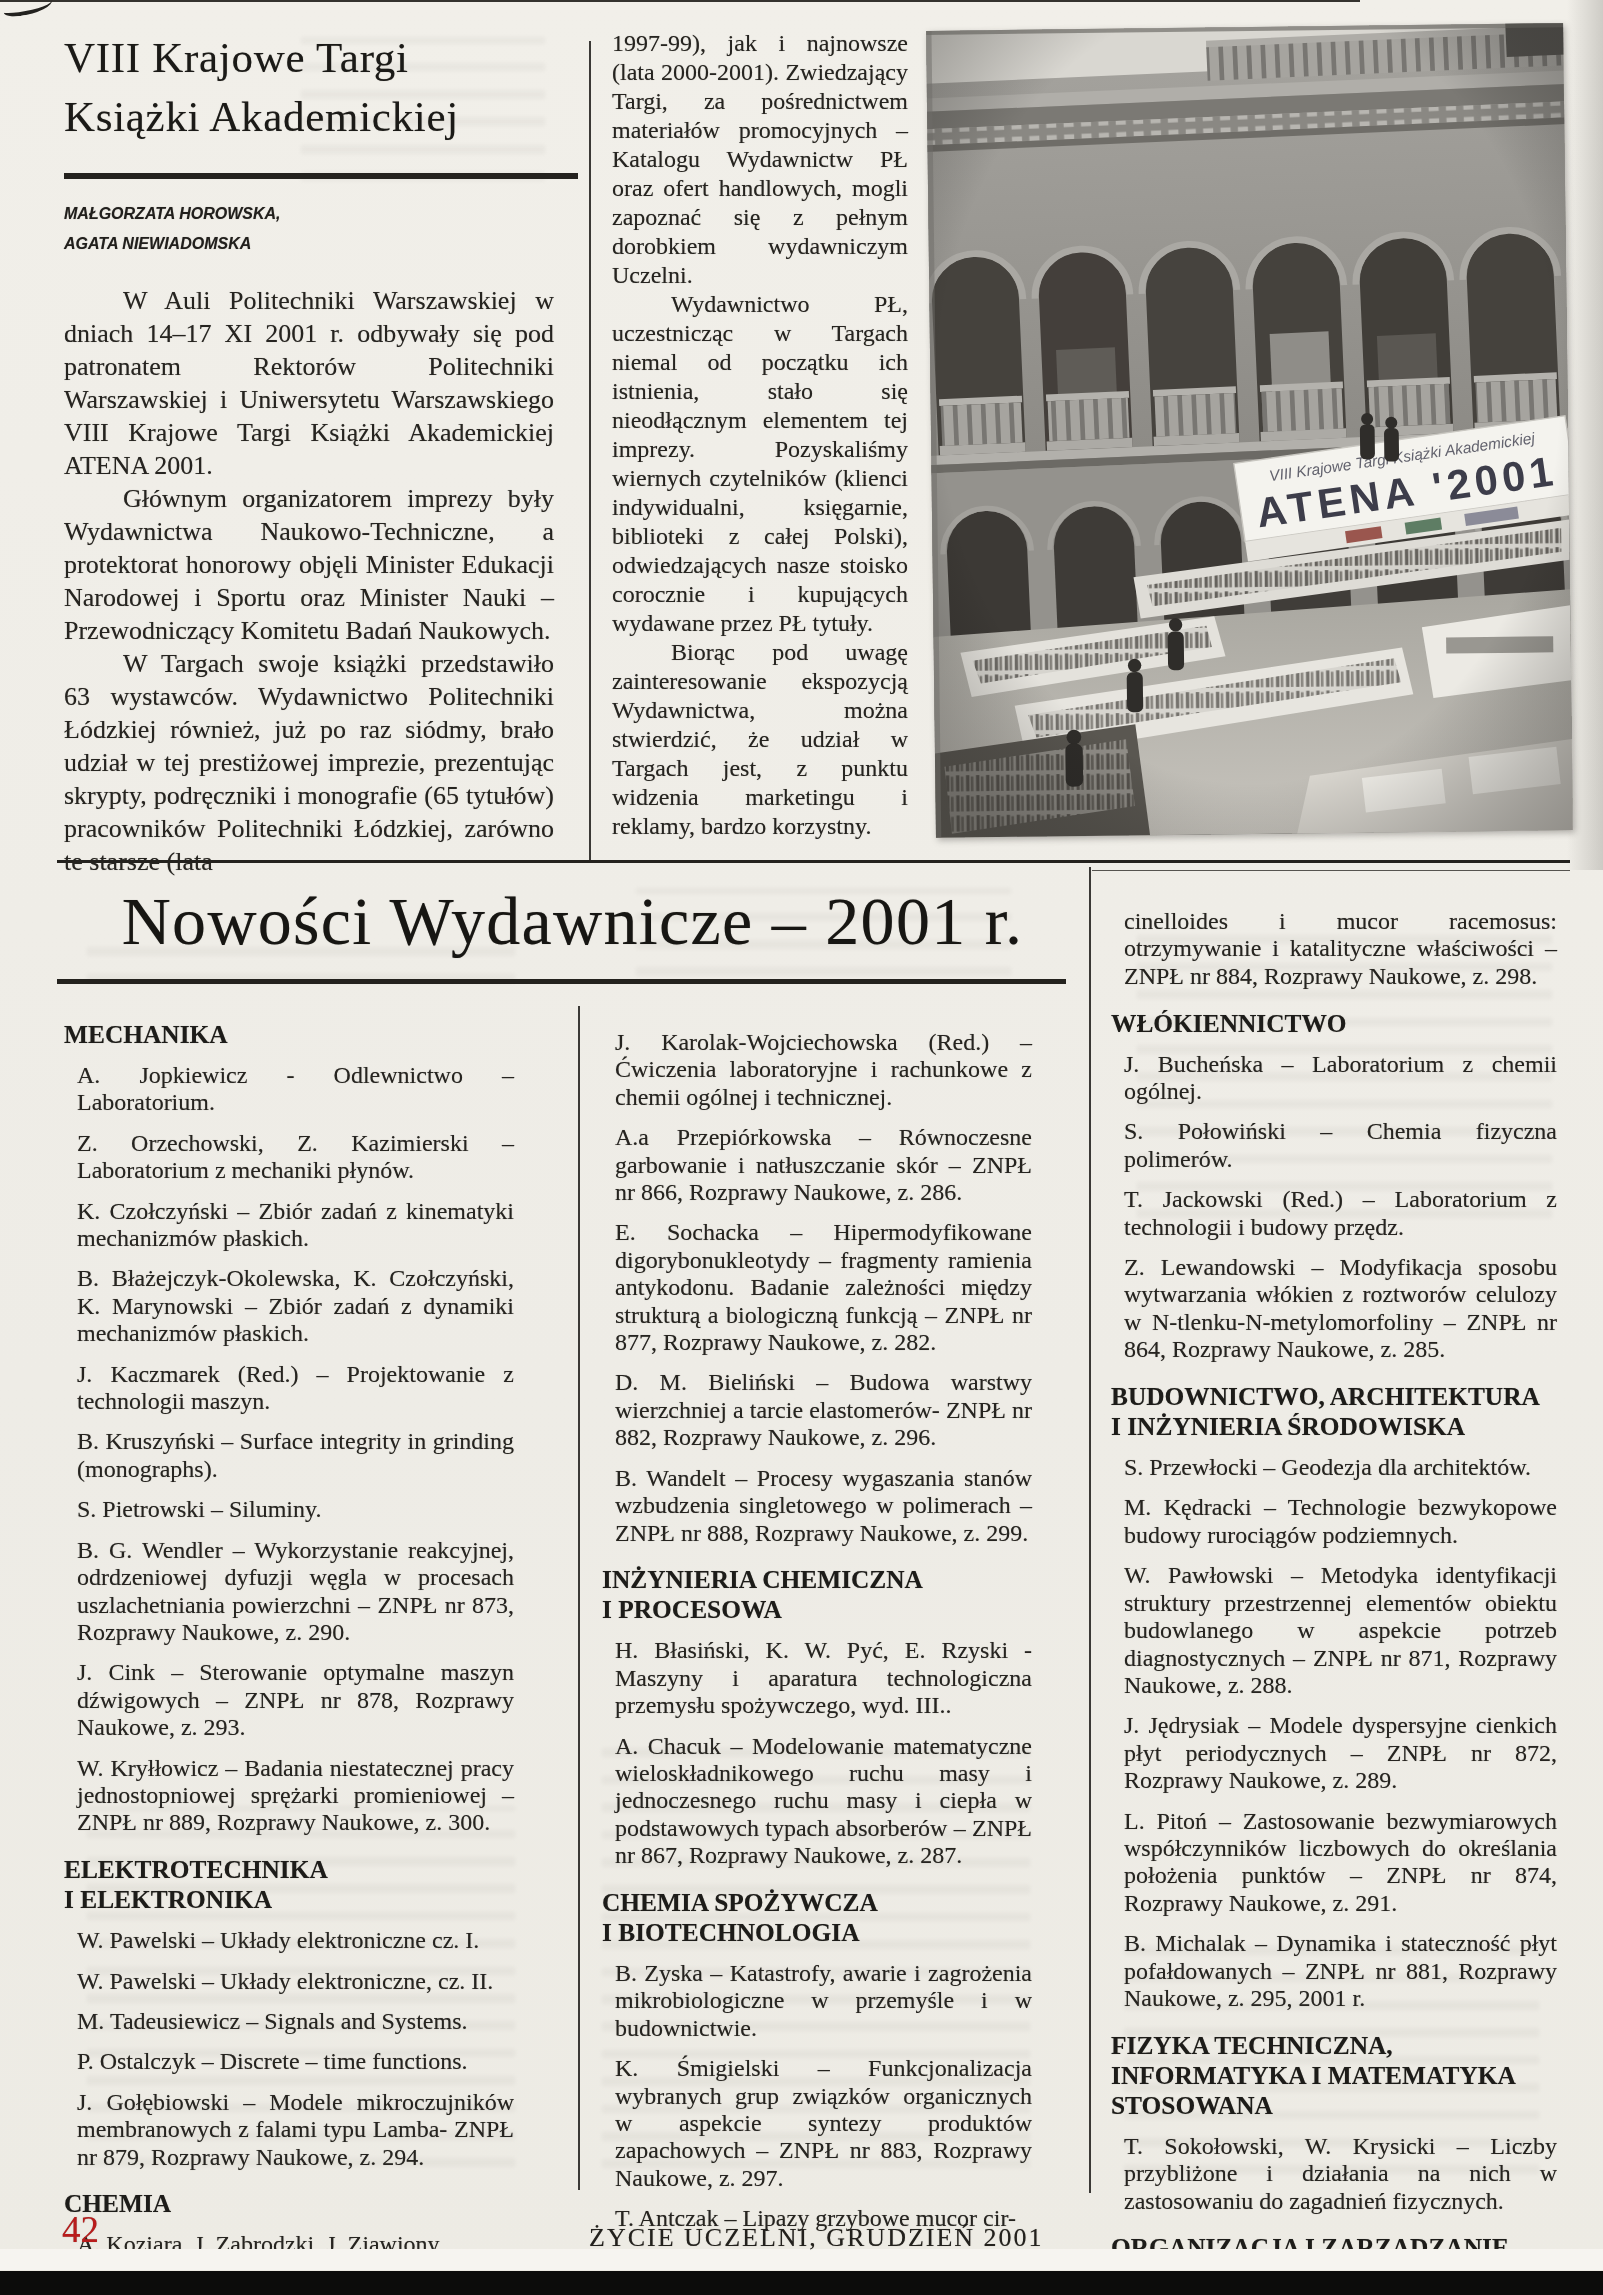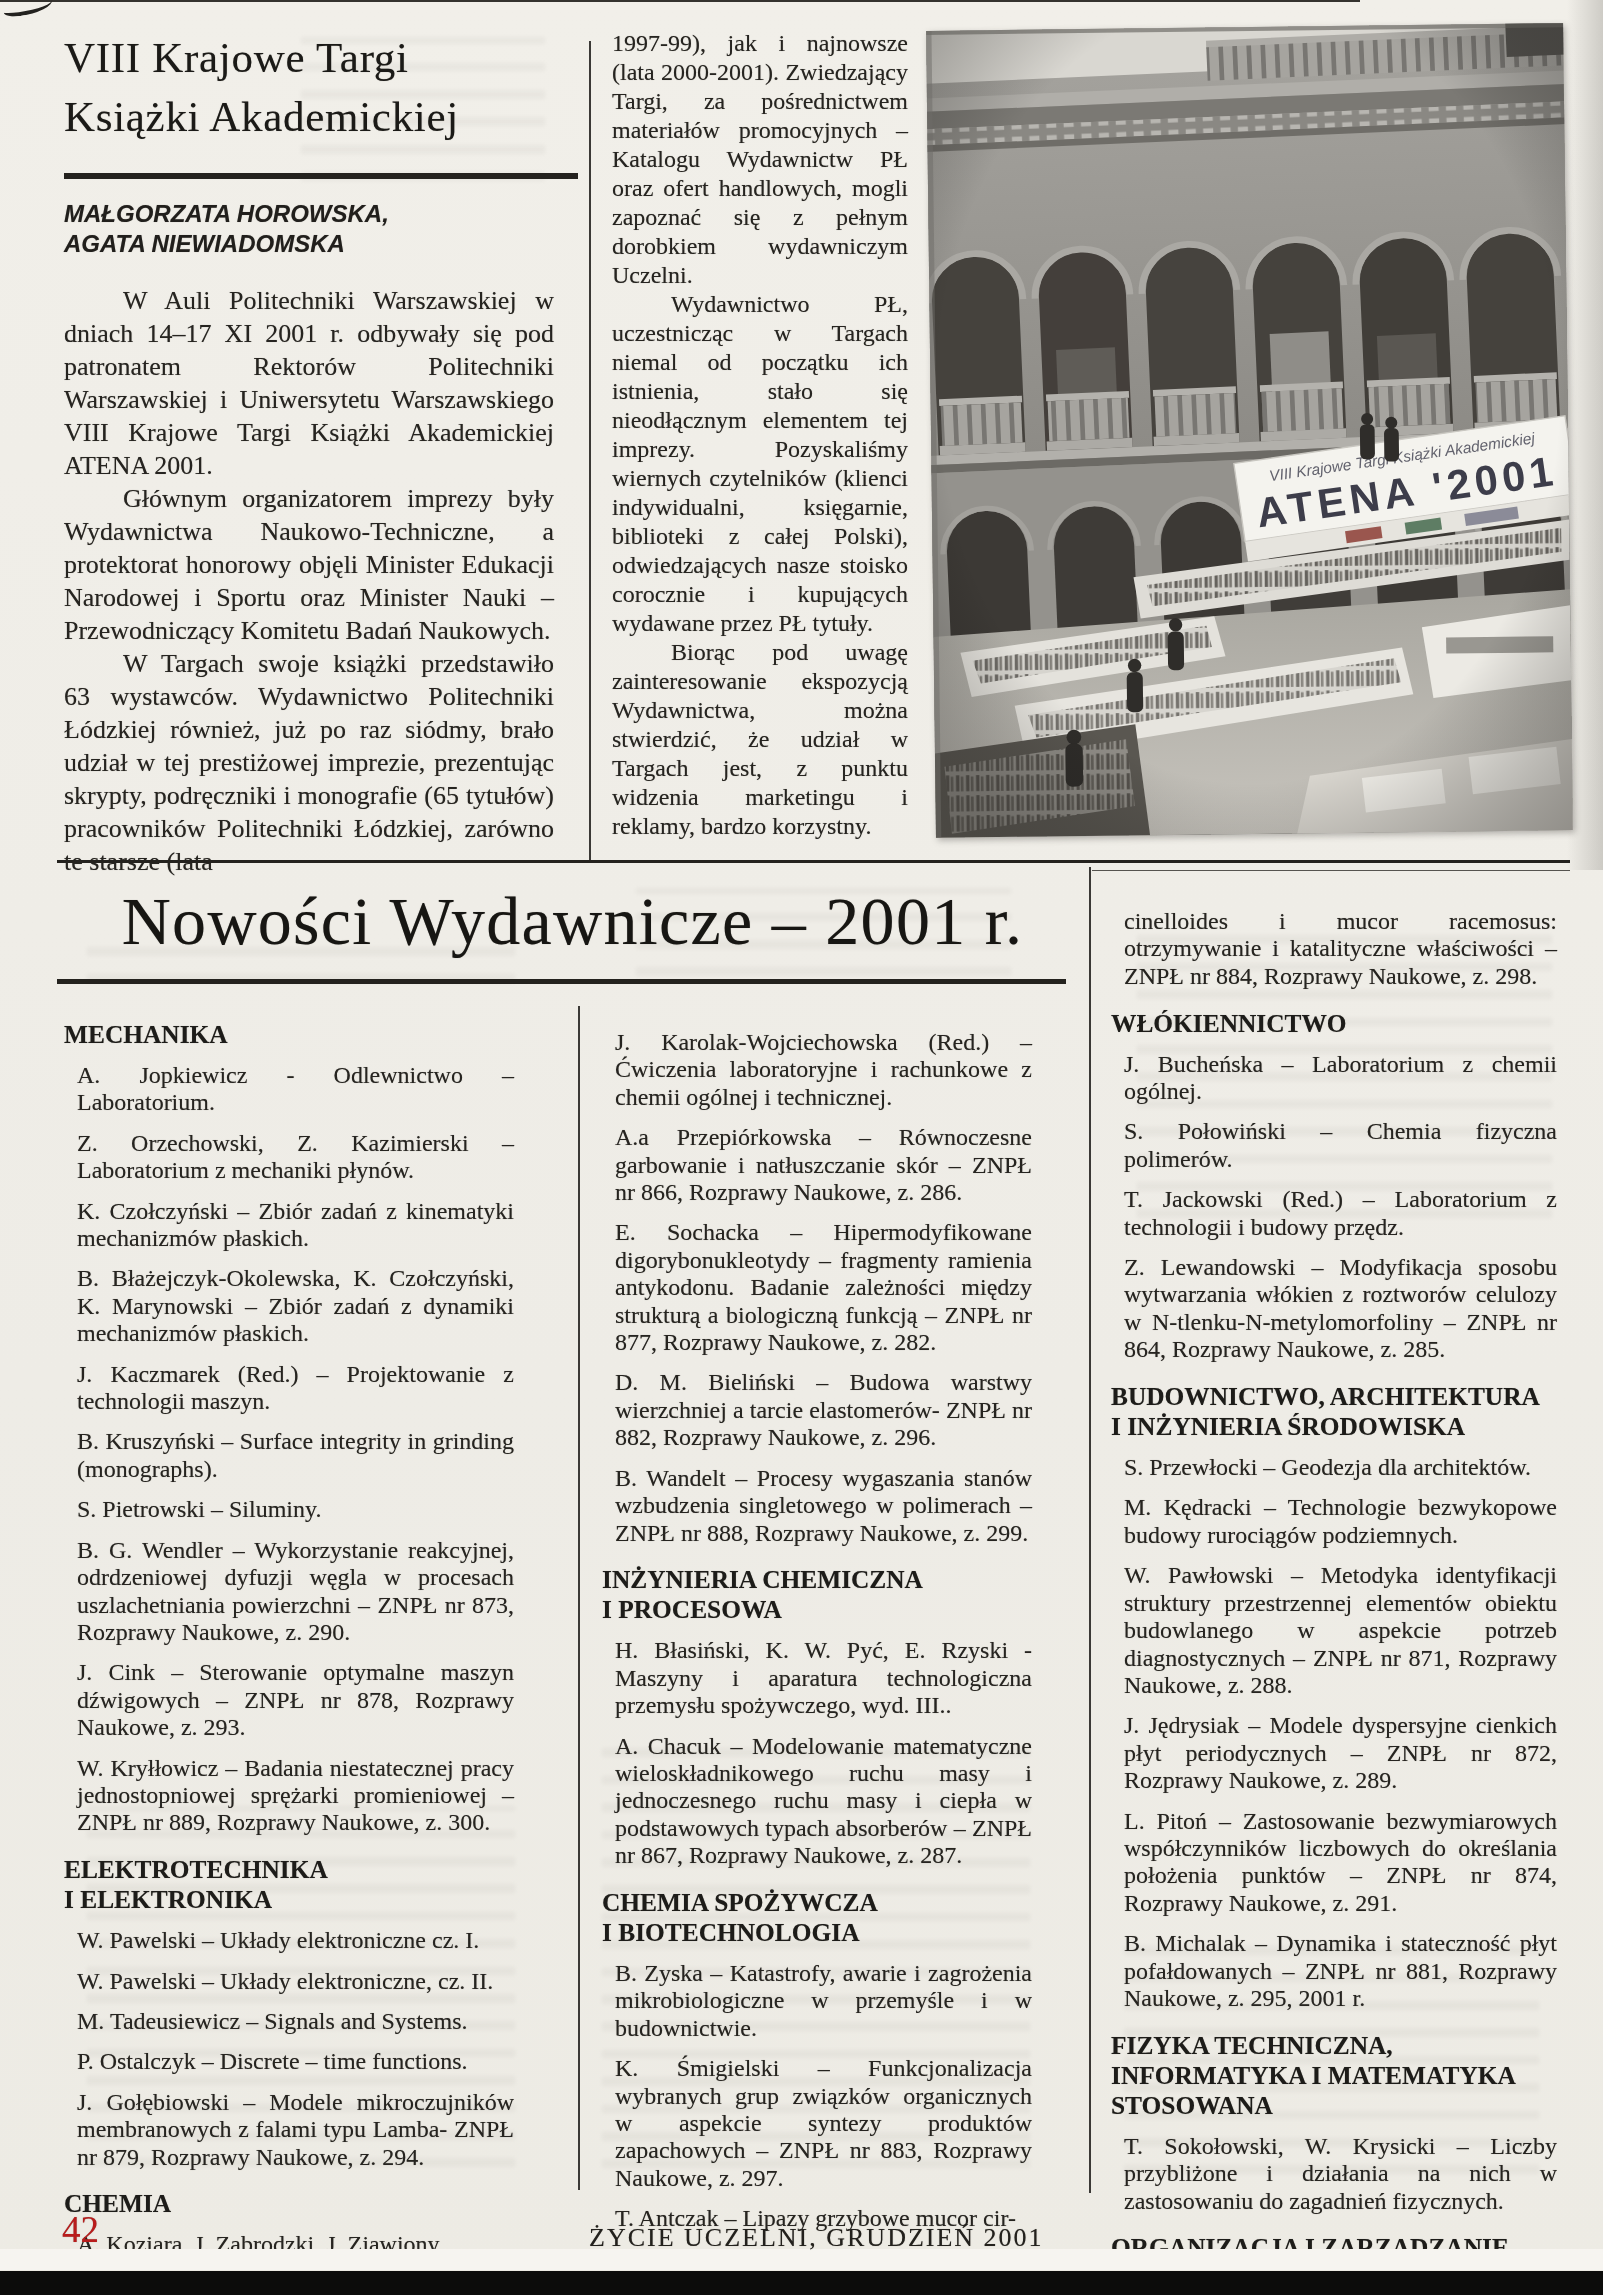--- a/index.html
+++ b/index.html
@@ -20,21 +20,21 @@
   #right-edge-shade{position:absolute;right:0;top:0;width:36px;height:870px;
     background:linear-gradient(90deg,rgba(140,138,132,0),rgba(140,138,132,.35));}
   
   .hrule{position:absolute;background:#24221e;}
   .vrule{position:absolute;background:#3b3936;}
   
   #art-title{position:absolute;left:64px;top:28px;width:535px;font-size:43px;line-height:59px;color:#1b1a17;letter-spacing:0.7px;}
   #title-rule{left:64px;top:173px;width:514px;height:6px;}
   #art-authors{position:absolute;left:64px;top:199px;width:348px;
     font-family:"Liberation Sans","DejaVu Sans",sans-serif;font-weight:bold;font-style:italic;
-    font-size:24px;line-height:30px;color:#211f1c;}
+    font-size:16px;line-height:30px;color:#211f1c;}
   .acol{position:absolute;text-align:justify;}
   .acol p{margin:0;}
   .acol p.ind{text-indent:59px;}
   #art-col1{left:64px;top:284px;width:490px;font-size:26px;line-height:33px;}
   #art-divider{left:589px;top:41px;width:2px;height:819px;}
   #art-col2{left:612px;top:29px;width:296px;font-size:24px;line-height:29px;}
   
   #photo{position:absolute;left:931px;top:27px;width:637px;height:807px;
     transform:rotate(-0.7deg);overflow:hidden;background:#8f8d88;
     box-shadow:inset 0 0 0 2px rgba(80,78,74,.55), 2px 2.7px 6.7px rgba(60,58,54,.35);}

